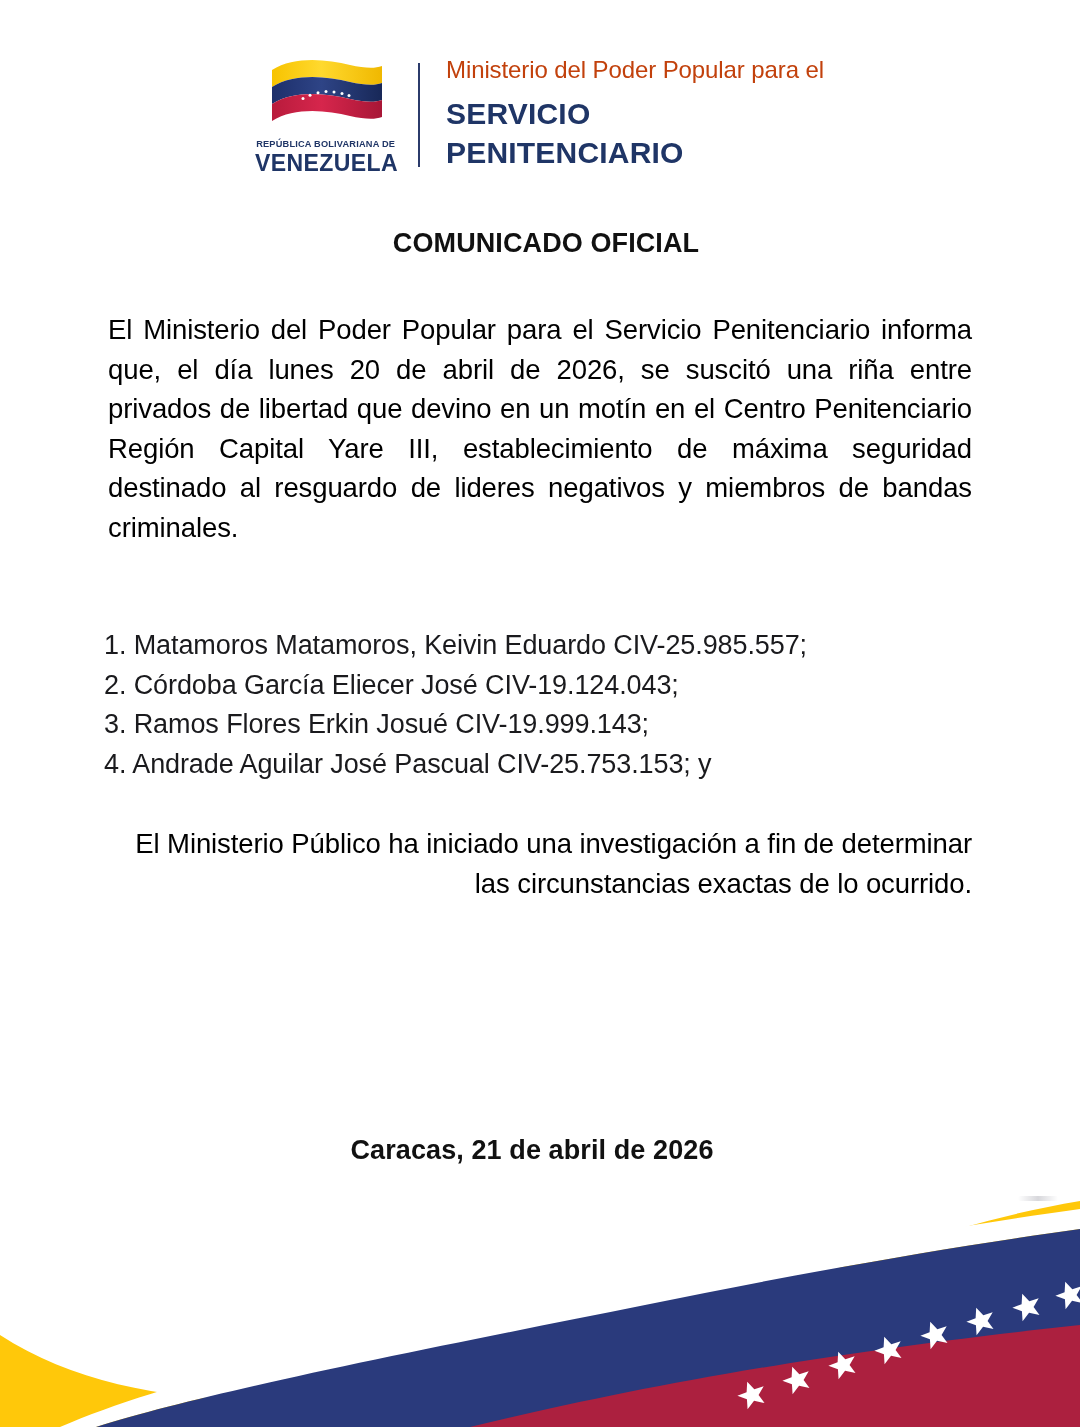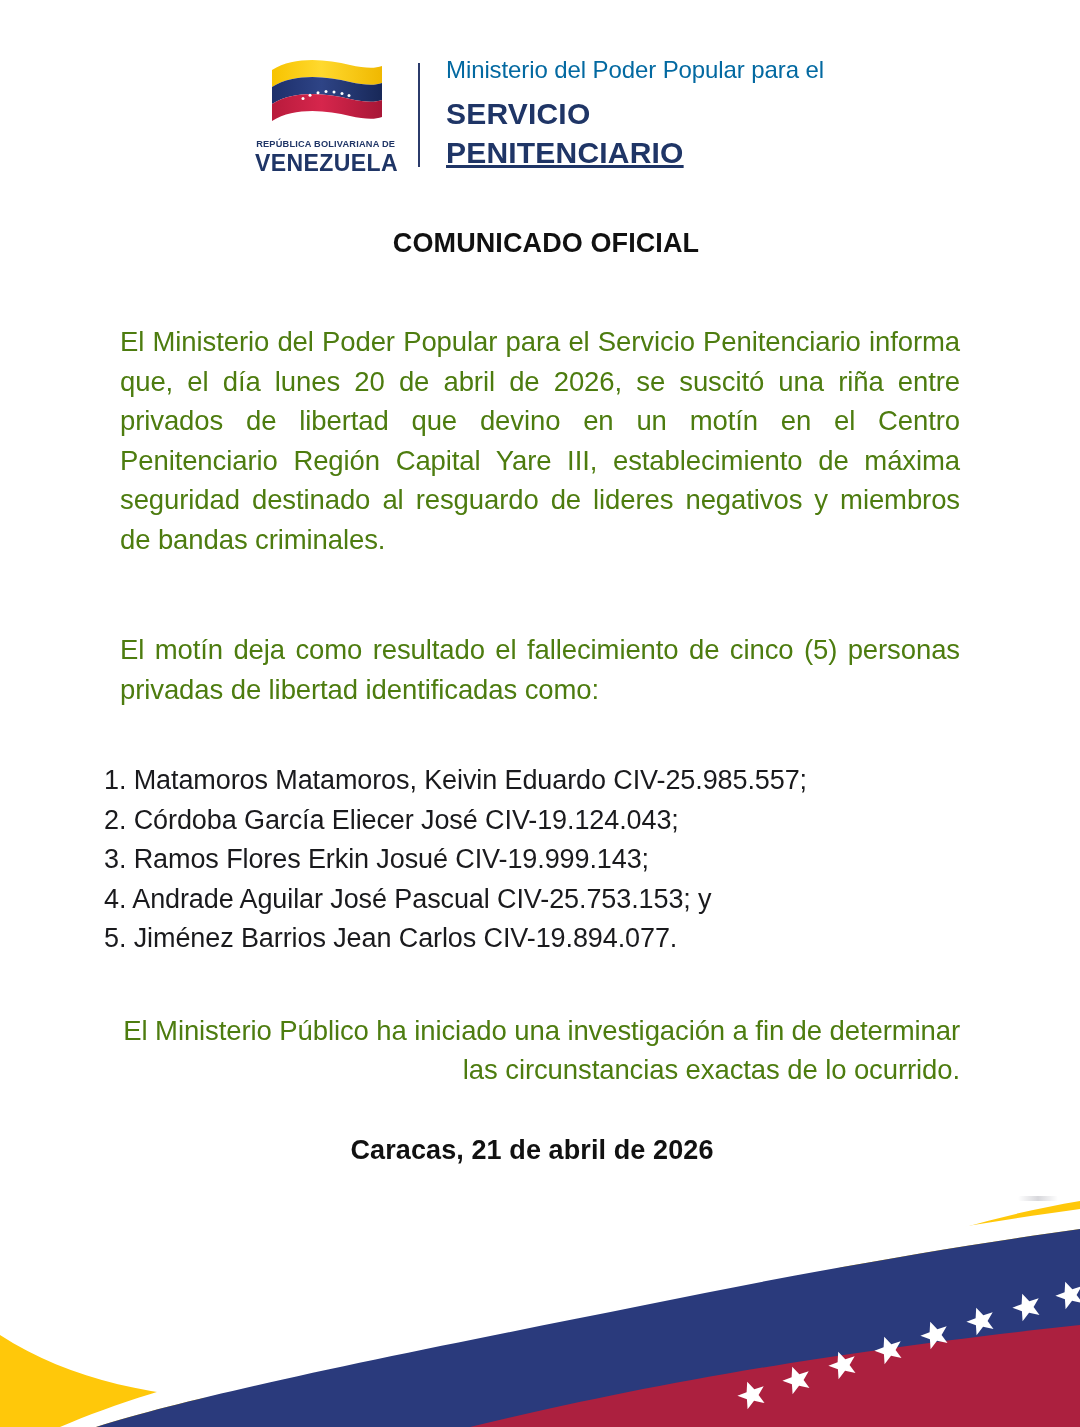--- a/index.html
+++ b/index.html
@@ -29,39 +29,39 @@
     font-size:24px;font-weight:bold;color:#1f3566;letter-spacing:.4px;
     line-height:1;margin-top:2px;text-align:center;
     transform:scaleX(.96);
   }
   .divider{
     width:2px;height:104px;background:#2b3b6b;margin:0 26px 0 22px;
     align-self:center;position:relative;top:2px;
   }
   .title-block{display:flex;flex-direction:column;justify-content:center;}
   .ministry-line{
-    font-size:24px;color:#0369a1;line-height:1.12;letter-spacing:-.1px;
+    font-size:24px;color:#c2410c;line-height:1.12;letter-spacing:-.1px;
     margin-bottom:14px;font-weight:normal;
   }
   .big-line{
     font-size:30px;font-weight:bold;color:#1f3566;line-height:1.04;
     letter-spacing:.2px;
   }
-  .big-line.second{margin-top:8px;text-decoration:underline;}
+  .big-line.second{margin-top:8px;}
 
   
   .doc-title{
     position:absolute;left:0;right:0;top:228px;text-align:center;
     font-size:27px;font-weight:bold;letter-spacing:.1px;color:#111;padding-left:12px;
   }
   .content{
     position:absolute;left:104px;width:872px;top:306px;
   }
   p.para{
-    margin:16px;font-size:27.5px;line-height:39.5px;color:#4d7c0f;
+    margin:4px;font-size:27.5px;line-height:39.5px;color:#000000;
     text-align:justify;text-justify:inter-word;font-weight:normal;
     letter-spacing:-.1px;
   }
   p.para.last-left{text-align:right;}
   .gap-lg{height:39px;}
   .gap-md{height:36px;}
   .list{margin:0;padding:0;list-style:none;}
   .list li{
     font-size:27px;line-height:39.5px;color:#1a1a1d;text-align:left;
     letter-spacing:-.1px;white-space:nowrap;
@@ -137,28 +137,26 @@
       <div class="big-line">SERVICIO</div>
       <div class="big-line second">PENITENCIARIO</div>
     </div>
   </div>
 
   <div class="doc-title">COMUNICADO OFICIAL</div>
 
   <div class="content">
     <p class="para">El Ministerio del Poder Popular para el Servicio Penitenciario informa que, el día lunes 20 de abril de 2026, se suscitó una riña entre privados de libertad que devino en un motín en el Centro Penitenciario Región Capital Yare III, establecimiento de máxima seguridad destinado al resguardo de lideres negativos y miembros de bandas criminales.</p>
     <div class="gap-lg"></div>
-    <p class="para">El motín deja como resultado el fallecimiento de cinco (5) personas privadas de libertad identificadas como:</p>
     <div class="gap-md"></div>
     <ul class="list">
       <li>1. Matamoros Matamoros, Keivin Eduardo CIV-25.985.557;</li>
       <li>2. Córdoba García Eliecer José CIV-19.124.043;</li>
       <li>3. Ramos Flores Erkin Josué CIV-19.999.143;</li>
       <li>4. Andrade Aguilar José Pascual CIV-25.753.153; y</li>
-      <li>5. Jiménez Barrios Jean Carlos CIV-19.894.077.</li>
     </ul>
     <div class="gap-md"></div>
     <p class="para last-left">El Ministerio Público ha iniciado una investigación a fin de determinar las circunstancias exactas de lo ocurrido.</p>
   </div>
 
   <div class="place-date">Caracas, 21 de abril de 2026</div>
 
   <div class="smudge"></div>
 
   <div class="footer">

